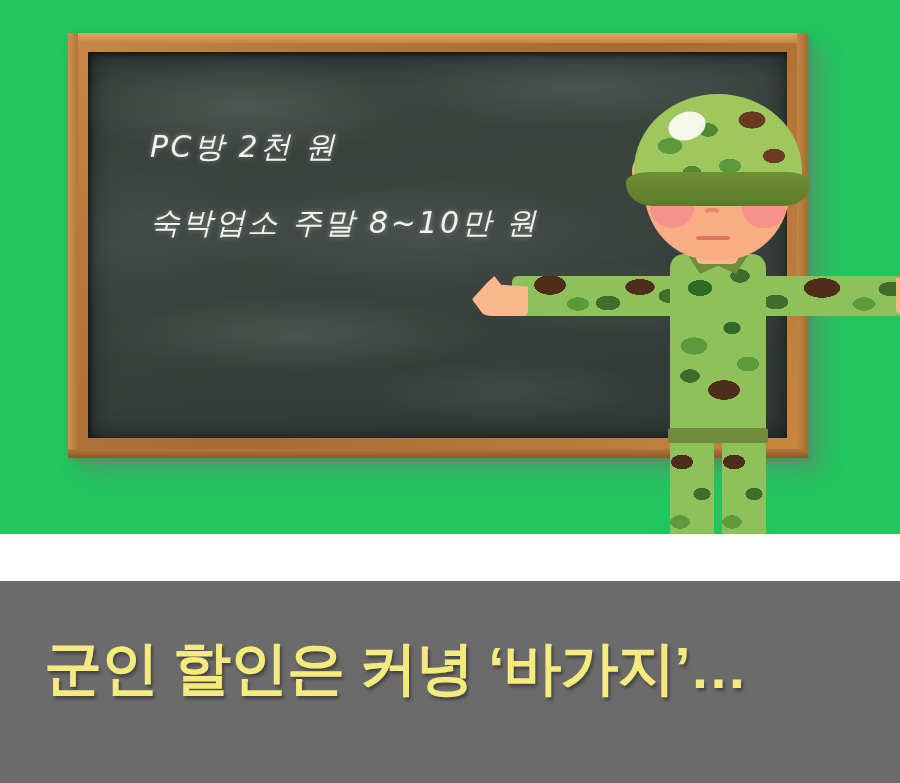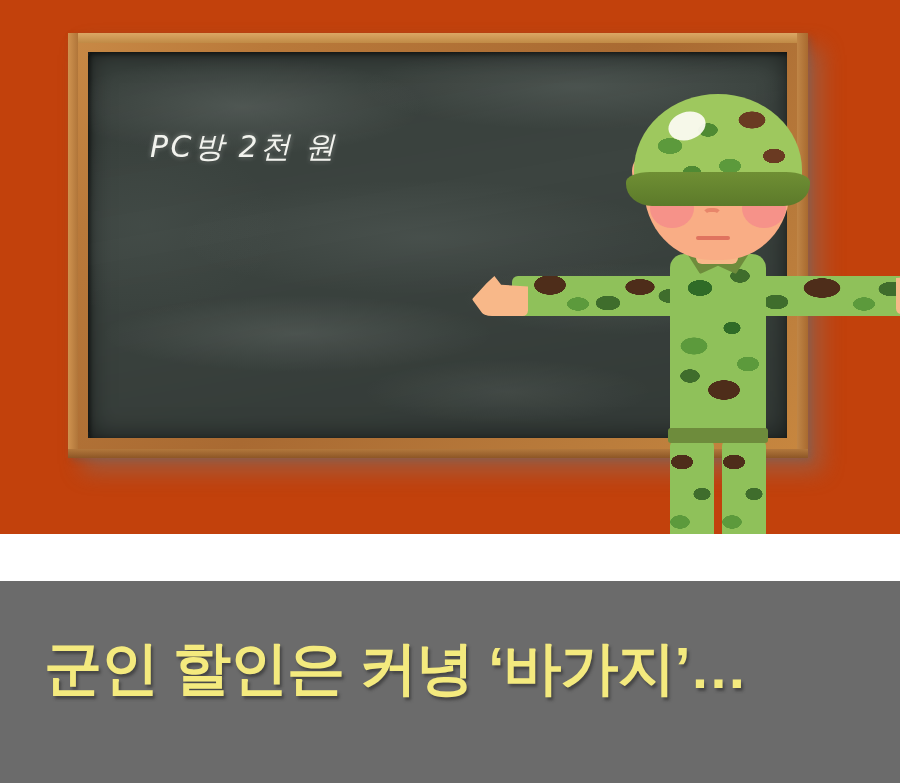--- a/index.html
+++ b/index.html
@@ -5,21 +5,21 @@
   * { margin:0; padding:0; box-sizing:border-box; }
   html, body {
     width:900px; height:783px;
     font-family:"Liberation Sans", sans-serif;
     background:#ffffff;
     overflow:hidden;
   }
   #stage { position:relative; width:900px; height:783px; background:#ffffff; }
 
   
-  .photo { position:absolute; left:0; top:0; width:900px; height:534px; background:#c2410c; overflow:hidden; }
+  .photo { position:absolute; left:0; top:0; width:900px; height:534px; background:#22c55e; overflow:hidden; }
 
   
   .board-frame{
     position:absolute; left:68px; top:33px; width:740px; height:425px;
     background:
       linear-gradient(135deg,#c98a46 0%, #b9793a 18%, #a96a32 50%, #bb7d3c 82%, #c8873f 100%);
     border-radius:3px;
     box-shadow: 14px 14px 22px rgba(120,120,120,.45), 3px 3px 6px rgba(90,90,90,.35);
   }
   
@@ -239,20 +239,21 @@
 
   <div class="photo">
 
     <div class="board-frame">
       <div class="frame-left"></div>
       <div class="frame-right"></div>
 
       <div class="board-inner">
         <div class="chalk-lines">
           <div class="chalk-line">PC방 2천 원</div>
+          <div class="chalk-line">숙박업소 주말 8~10만 원</div>
         </div>
       </div>
     </div>
 
     <div class="soldier">
       <div class="arm arm-left"></div>
       <div class="arm arm-right"></div>
       <div class="hand hand-left"></div>
       <div class="hand hand-right"></div>
 

